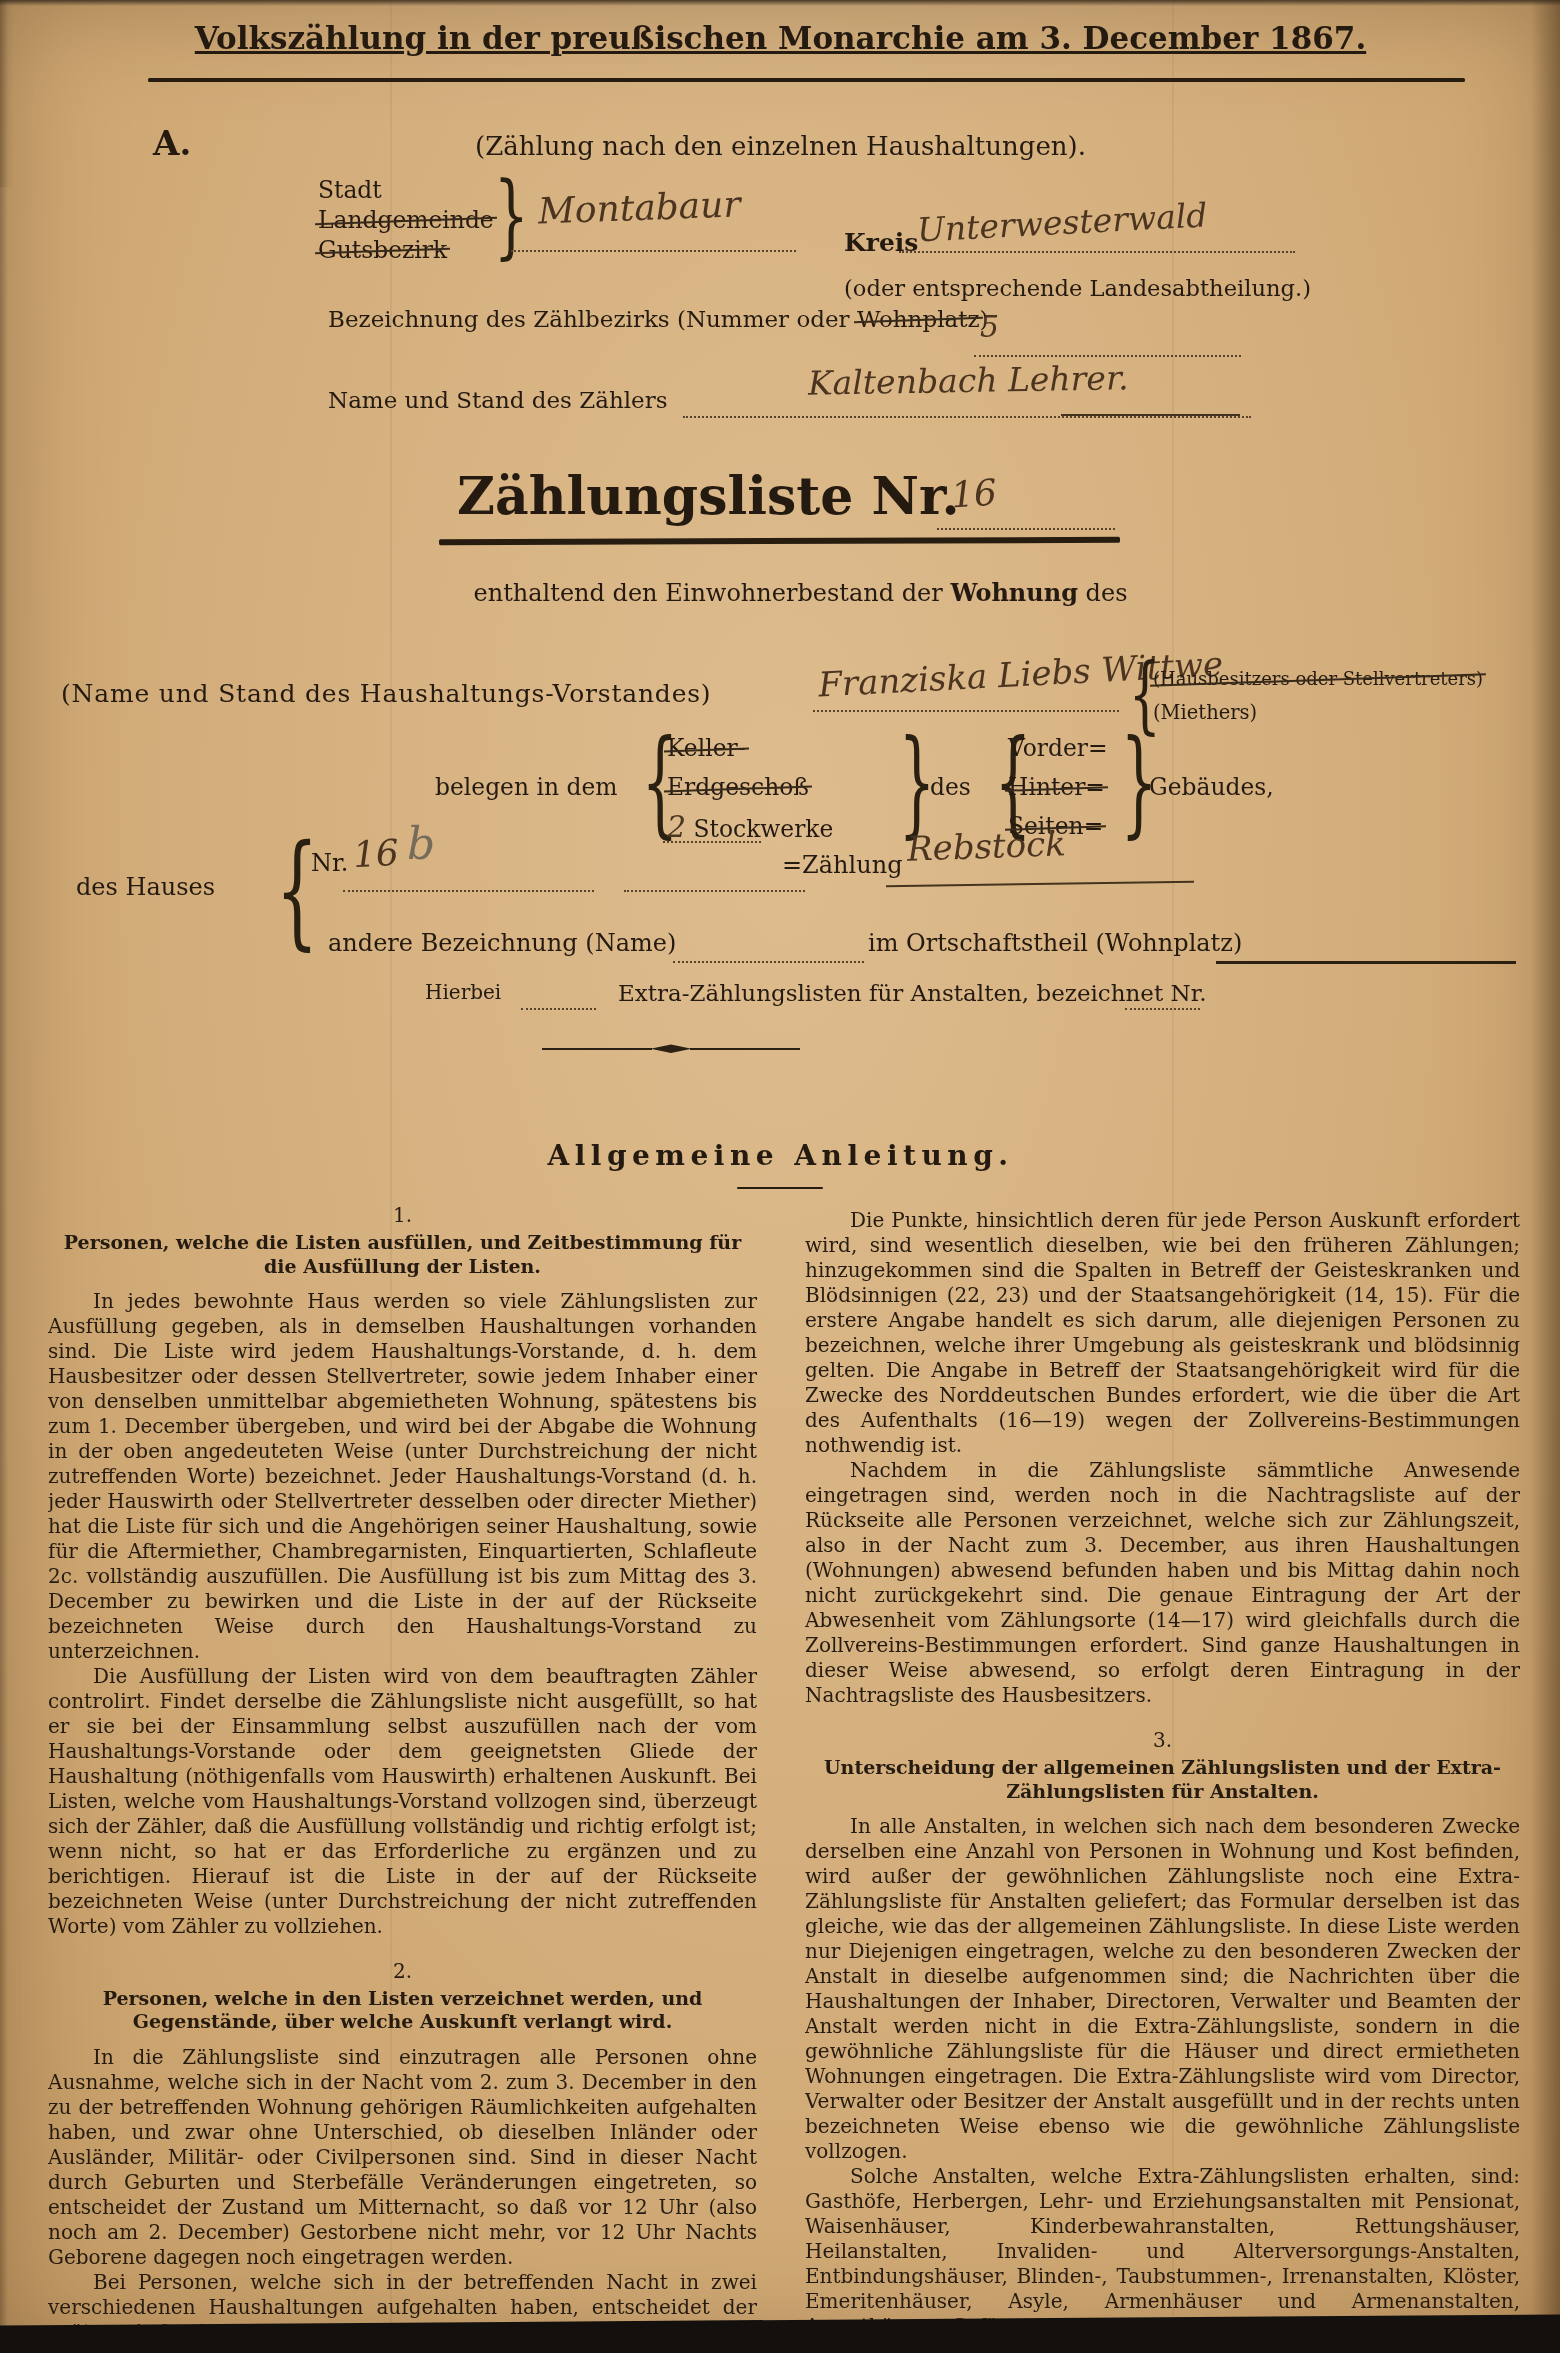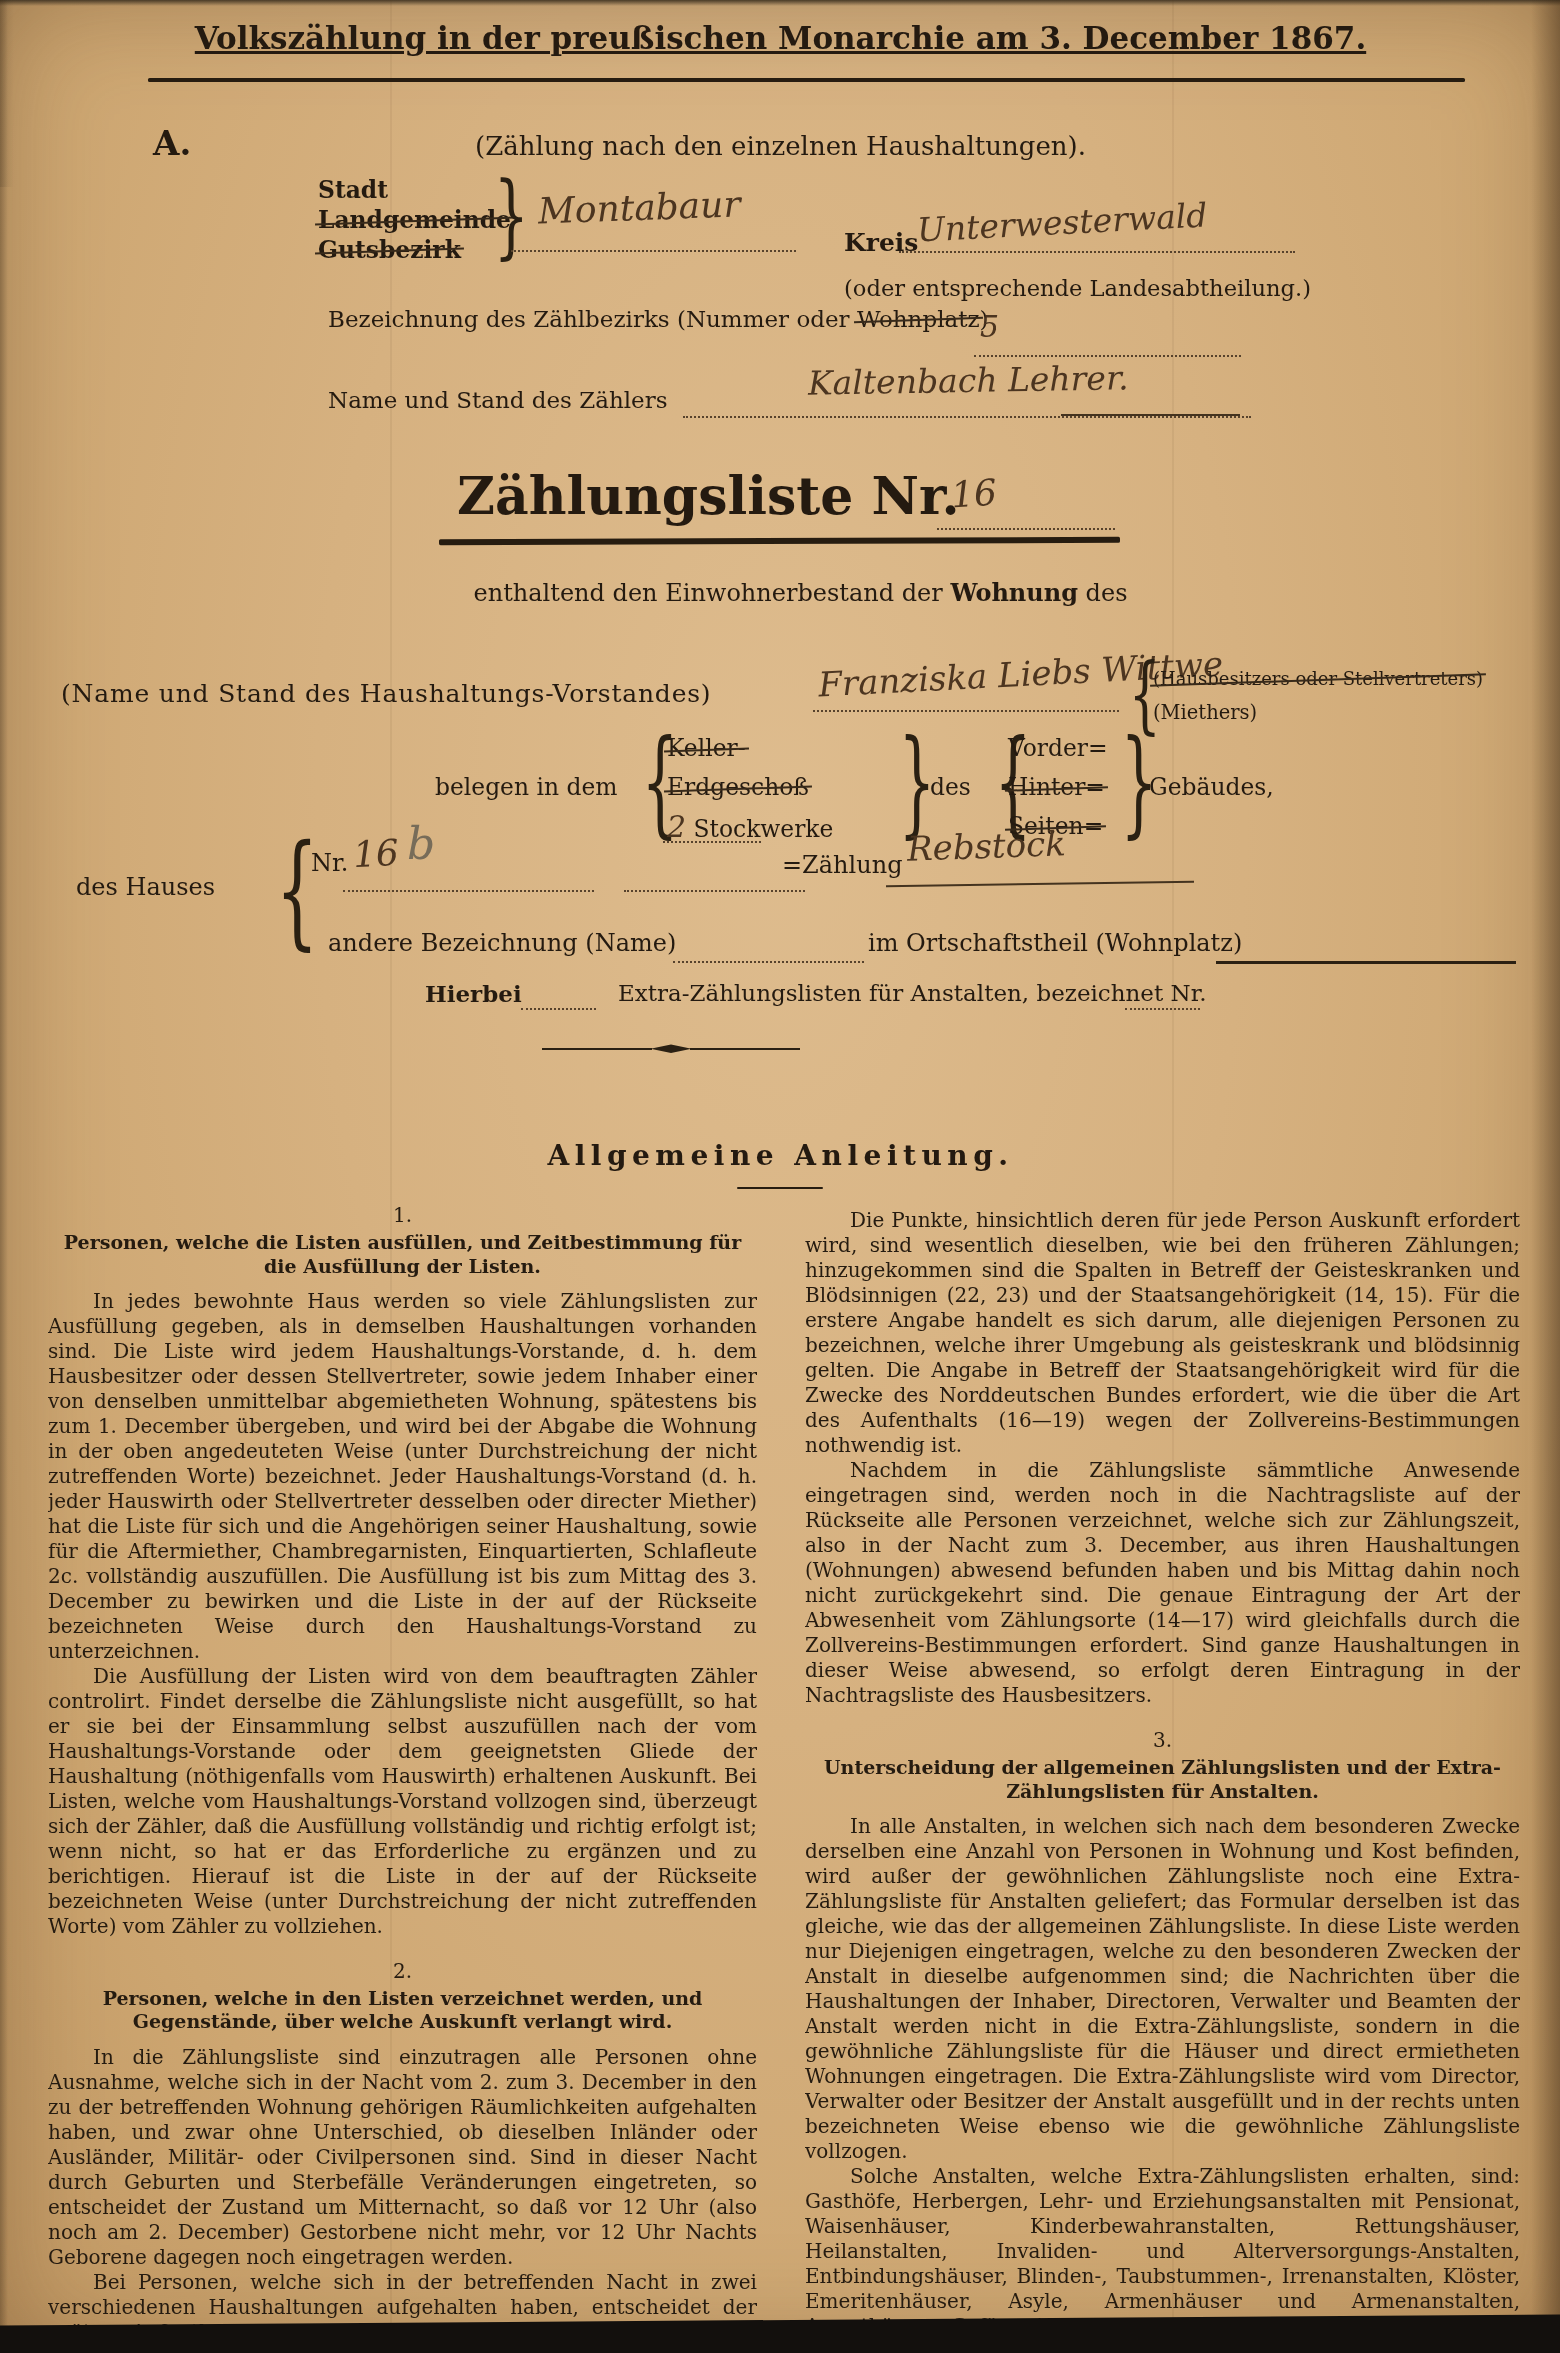--- a/index.html
+++ b/index.html
@@ -64,21 +64,21 @@
   <div class="center bold" style="top:20px;font-size:31px;text-decoration:underline;">Volkszählung in der preußischen Monarchie am 3. December 1867.</div>
   <div class="rule" style="left:148px;top:78px;width:1317px;height:3.9px;"></div>
 
   
   <div class="printed bold" style="left:153px;top:123px;font-size:34px;">A.</div>
   <div class="center" style="top:131px;font-size:26px;">
     <span>(Zählung nach den einzelnen Haushaltungen).</span>
   </div>
 
   
-  <div class="printed" style="left:318px;top:175px;font-size:23.4px;line-height:30px;white-space:normal;font-weight:bold;">
+  <div class="printed" style="left:318px;top:175px;font-size:23.4px;line-height:30px;white-space:normal;">
     <span>Stadt</span><br>
     <span class="strike">Landgemeinde</span><br>
     <span class="strike">Gutsbezirk</span>
   </div>
   <div class="brace" style="left:482px;top:170px;font-size:92px;line-height:92px;transform:scaleX(.6);">}</div>
   <div class="hand" style="left:538px;top:187px;font-size:36px;transform:rotate(-2deg);">Montabaur</div>
   <div class="dotline" style="left:511px;top:250px;width:285px;"></div>
 
   
   <div class="printed bold" style="left:844px;top:228px;font-size:25px;">Kreis</div>
@@ -149,21 +149,21 @@
   <div class="printed" style="left:782px;top:851px;font-size:24px;">=Zählung</div>
   <div class="hand" style="left:907px;top:826px;font-size:34px;transform:rotate(-2deg);">Rebstock</div>
   <div class="solline" style="left:886px;top:883px;width:308px;transform:rotate(-0.8deg);"></div>
 
   <div class="printed" style="left:328px;top:929px;font-size:24px;">andere Bezeichnung (Name)</div>
   <div class="dotline" style="left:673px;top:961px;width:191px;"></div>
   <div class="printed" style="left:868px;top:929px;font-size:24px;">im Ortschaftstheil (Wohnplatz)</div>
   <div class="solline" style="left:1216px;top:961px;width:300px;border-bottom-width:3.1px;border-bottom-color:#2b2012;"></div>
 
   
-  <div class="printed" style="left:425px;top:980px;font-size:23px;font-weight:bold;">Hierbei</div>
+  <div class="printed" style="left:425px;top:980px;font-size:20px;">Hierbei</div>
   <div class="dotline" style="left:521px;top:1008px;width:75px;"></div>
   <div class="printed" style="left:618px;top:980px;font-size:23px;">Extra-Zählungslisten für Anstalten, bezeichnet Nr.</div>
   <div class="dotline" style="left:1125px;top:1008px;width:75px;"></div>
 
   
   <div class="divider" style="left:542px;top:1044px;width:258px;height:9.4px;">
     <span class="dl"></span>
     <span class="diamond"></span>
     <span class="dl"></span>
   </div>

